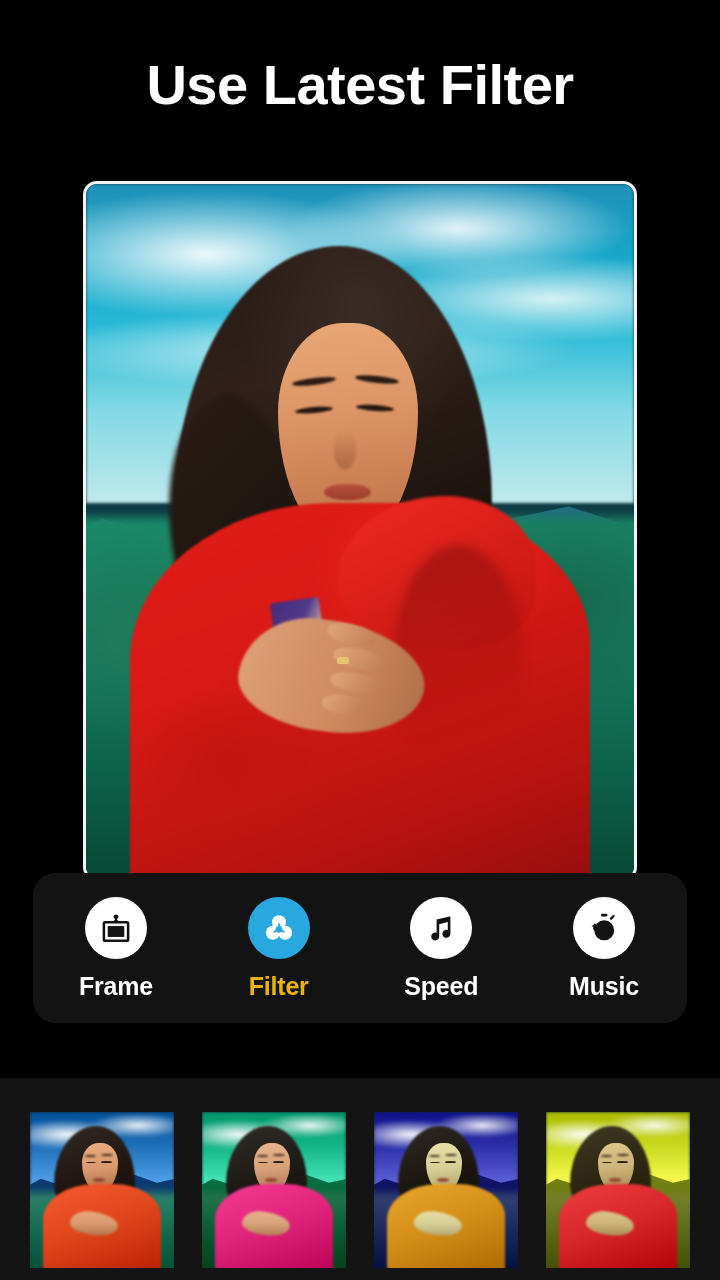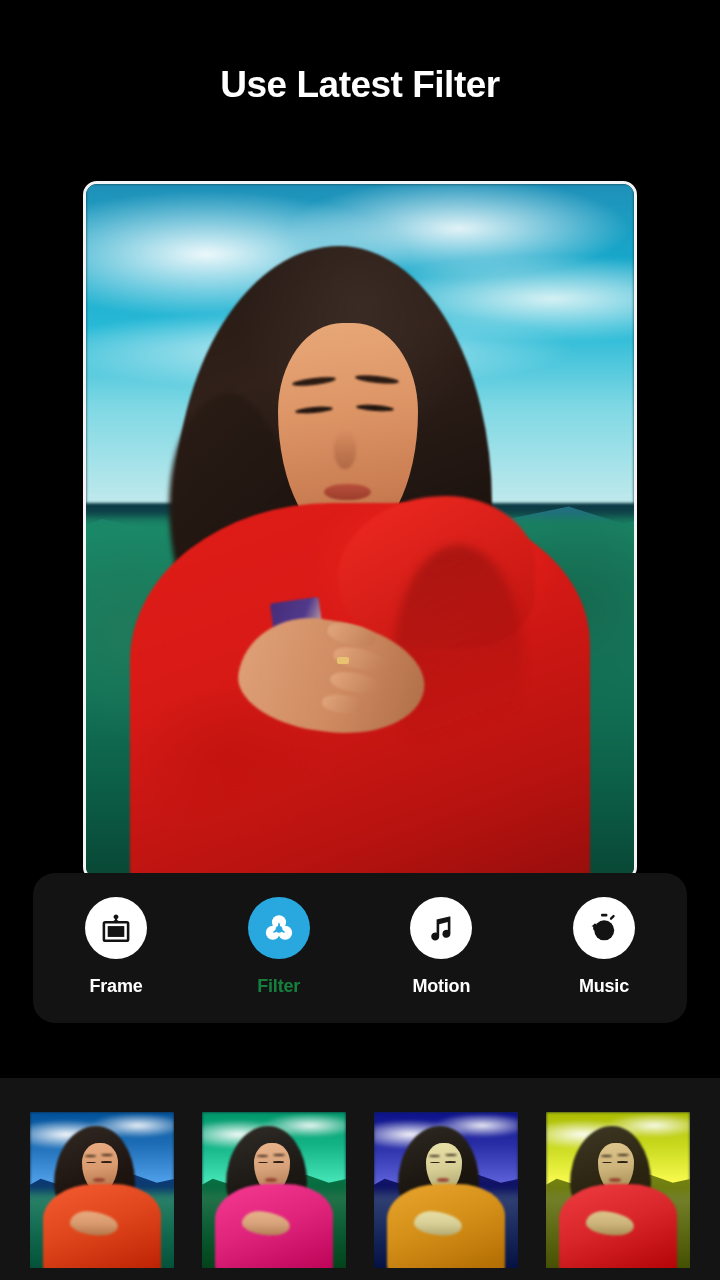--- a/index.html
+++ b/index.html
@@ -21,21 +21,21 @@
 
   
   .headline {
     position: absolute;
     top: 50px;
     left: 0;
     width: 720px;
     text-align: center;
     color: #ffffff;
     font-family: "Liberation Sans", sans-serif;
-    font-size: 37px;
+    font-size: 56px;
     font-weight: bold;
     letter-spacing: -0.5px;
     line-height: 70px;
     white-space: nowrap;
   }
 
   
   .photo-card {
     position: absolute;
     left: 83px;
@@ -242,26 +242,26 @@
     border-radius: 50%;
     background: #ffffff;
     display: flex;
     align-items: center;
     justify-content: center;
   }
   .tool.active .tool-circle { background: #29a8e0; }
 
   .tool-label {
     color: #ffffff;
-    font-size: 18px;
+    font-size: 25px;
     font-weight: bold;
     letter-spacing: -0.2px;
     line-height: 28px;
   }
-  .tool.active .tool-label { color: #15803d; }
+  .tool.active .tool-label { color: #eab308; }
 
   
   .filter-strip {
     position: absolute;
     left: 0;
     top: 1078px;
     width: 720px;
     height: 202px;
     background: #141414;
     display: flex;
@@ -390,21 +390,21 @@
     </svg>
         </div>
         <div class="tool-label">Filter</div>
       </div>
       <div class="tool">
         <div class="tool-circle">
           <svg width="32" height="32" viewBox="0 0 32 32" fill="none">
       <path d="M24.4 4.4 11.6 7.6v13.2a4 4 0 1 0 2.6 3.7V12.2l8.6-2.2v8.1a4 4 0 1 0 2.6 3.7V4.4h-1z" fill="#131313"></path>
     </svg>
         </div>
-        <div class="tool-label">Motion</div>
+        <div class="tool-label">Speed</div>
       </div>
       <div class="tool">
         <div class="tool-circle">
           <svg width="34" height="34" viewBox="0 0 32 32" fill="none">
       <rect x="13.2" y="2.6" width="6.0" height="2.6" rx="1" fill="#131313"></rect>
       <path d="M22.6 7.2 25.0 4.8" stroke="#131313" stroke-width="2.2" stroke-linecap="round"></path>
       <circle cx="16.2" cy="18.2" r="9.4" fill="#131313"></circle>
       <path d="M16.2 11.6 V18.2 H22.4" stroke="#131313" stroke-width="2.0" fill="none" stroke-linecap="round" stroke-linejoin="round"></path>
       <path d="M7.6 13.0 A9.4 9.4 0 0 0 6.9 17.0" stroke="#131313" stroke-width="2.2" fill="none" stroke-linecap="round"></path>
       <path d="M4.2 14.4 L7.4 12.0 L9.0 15.6 Z" fill="#131313"></path>

